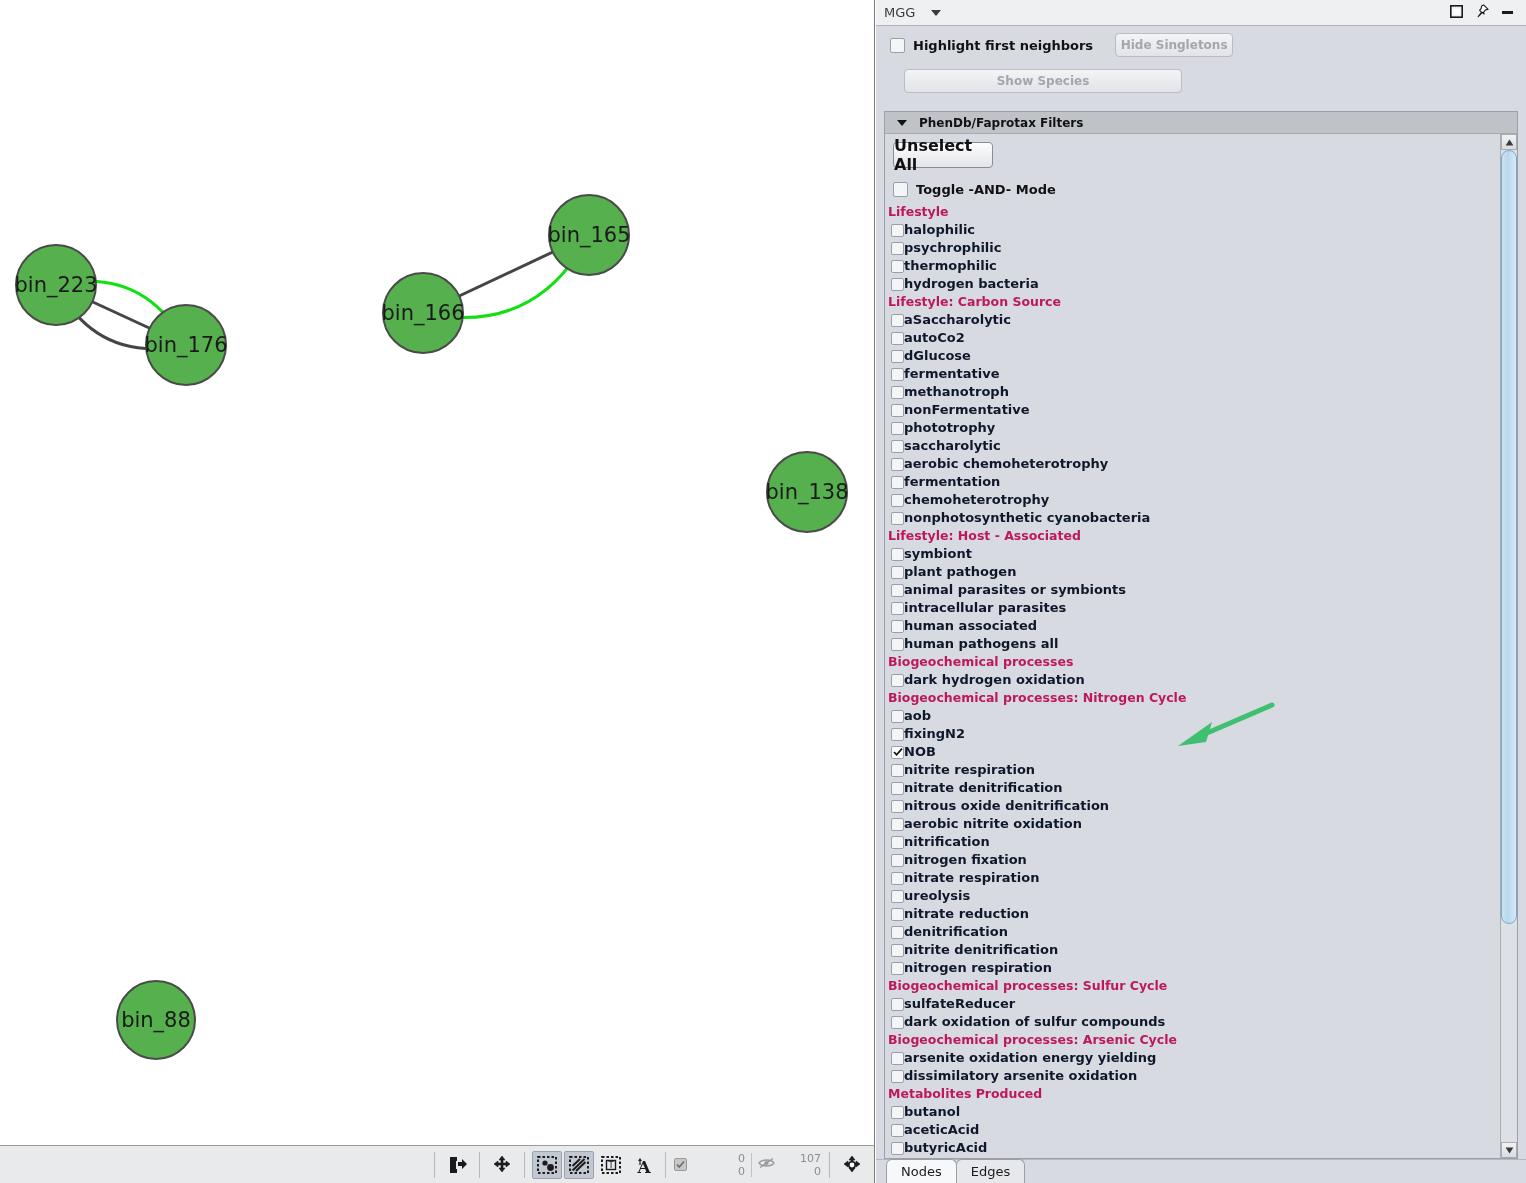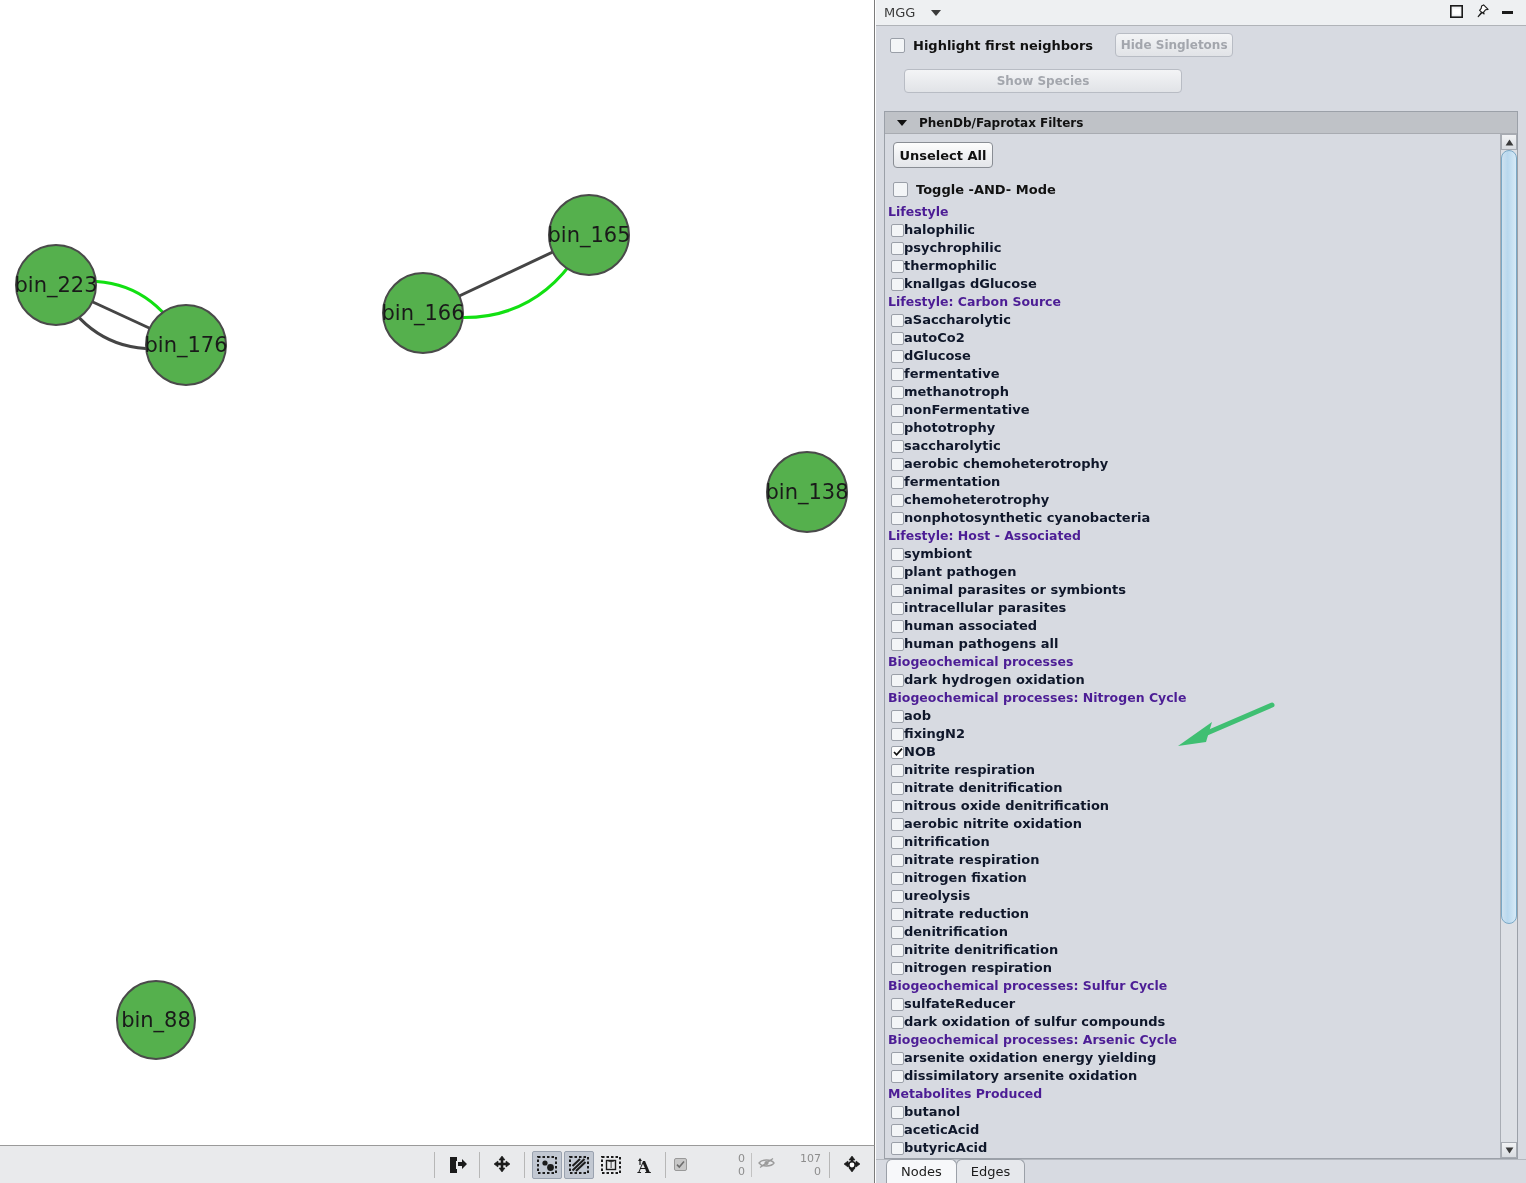--- a/index.html
+++ b/index.html
@@ -151,27 +151,27 @@
     overflow: hidden;
     padding: 8px 0 0 0;
     position: relative;
   }
   #unselect-all-btn {
     margin-left: 8px;
     width: 100px; height: 26px;
     background: linear-gradient(#fdfdfd, #e3e5e9);
     border: 1px solid #898d94;
     border-radius: 4px;
-    font-size: 13px; font-weight: bold; color: #111;
+    font-size: 16px; font-weight: bold; color: #111;
     display: flex; align-items: center; justify-content: center;
     font-family: "DejaVu Sans", sans-serif;
   }
   #and-mode-row { margin: 14px 0 6px 8px; }
   .group-head {
-    font-size: 12.5px; font-weight: bold; color: #4c1d95;
+    font-size: 12.5px; font-weight: bold; color: #be185d;
     font-family: "DejaVu Sans", sans-serif;
     margin-left: 3px;
     line-height: 18px;
   }
   .filter-item { display: flex; align-items: center; height: 18px; margin-left: 6px; }
   .filter-item .cb { width: 13px; height: 13px; }
   .filter-item .txt {
     font-size: 13px; color: #0f172a;
     margin-left: 0;
     font-family: "DejaVu Sans", sans-serif;
@@ -417,21 +417,21 @@
               <div class="filter-item">
                 <span class="cb"></span>
                 <span class="txt">psychrophilic</span>
               </div>
               <div class="filter-item">
                 <span class="cb"></span>
                 <span class="txt">thermophilic</span>
               </div>
               <div class="filter-item">
                 <span class="cb"></span>
-                <span class="txt">knallgas dGlucose</span>
+                <span class="txt">hydrogen bacteria</span>
               </div>
               <div class="group-head">Lifestyle: Carbon Source</div>
               <div class="filter-item">
                 <span class="cb"></span>
                 <span class="txt">aSaccharolytic</span>
               </div>
               <div class="filter-item">
                 <span class="cb"></span>
                 <span class="txt">autoCo2</span>
               </div>
@@ -537,25 +537,25 @@
               <div class="filter-item">
                 <span class="cb"></span>
                 <span class="txt">aerobic nitrite oxidation</span>
               </div>
               <div class="filter-item">
                 <span class="cb"></span>
                 <span class="txt">nitrification</span>
               </div>
               <div class="filter-item">
                 <span class="cb"></span>
+                <span class="txt">nitrogen fixation</span>
+              </div>
+              <div class="filter-item">
+                <span class="cb"></span>
                 <span class="txt">nitrate respiration</span>
-              </div>
-              <div class="filter-item">
-                <span class="cb"></span>
-                <span class="txt">nitrogen fixation</span>
               </div>
               <div class="filter-item">
                 <span class="cb"></span>
                 <span class="txt">ureolysis</span>
               </div>
               <div class="filter-item">
                 <span class="cb"></span>
                 <span class="txt">nitrate reduction</span>
               </div>
               <div class="filter-item">

